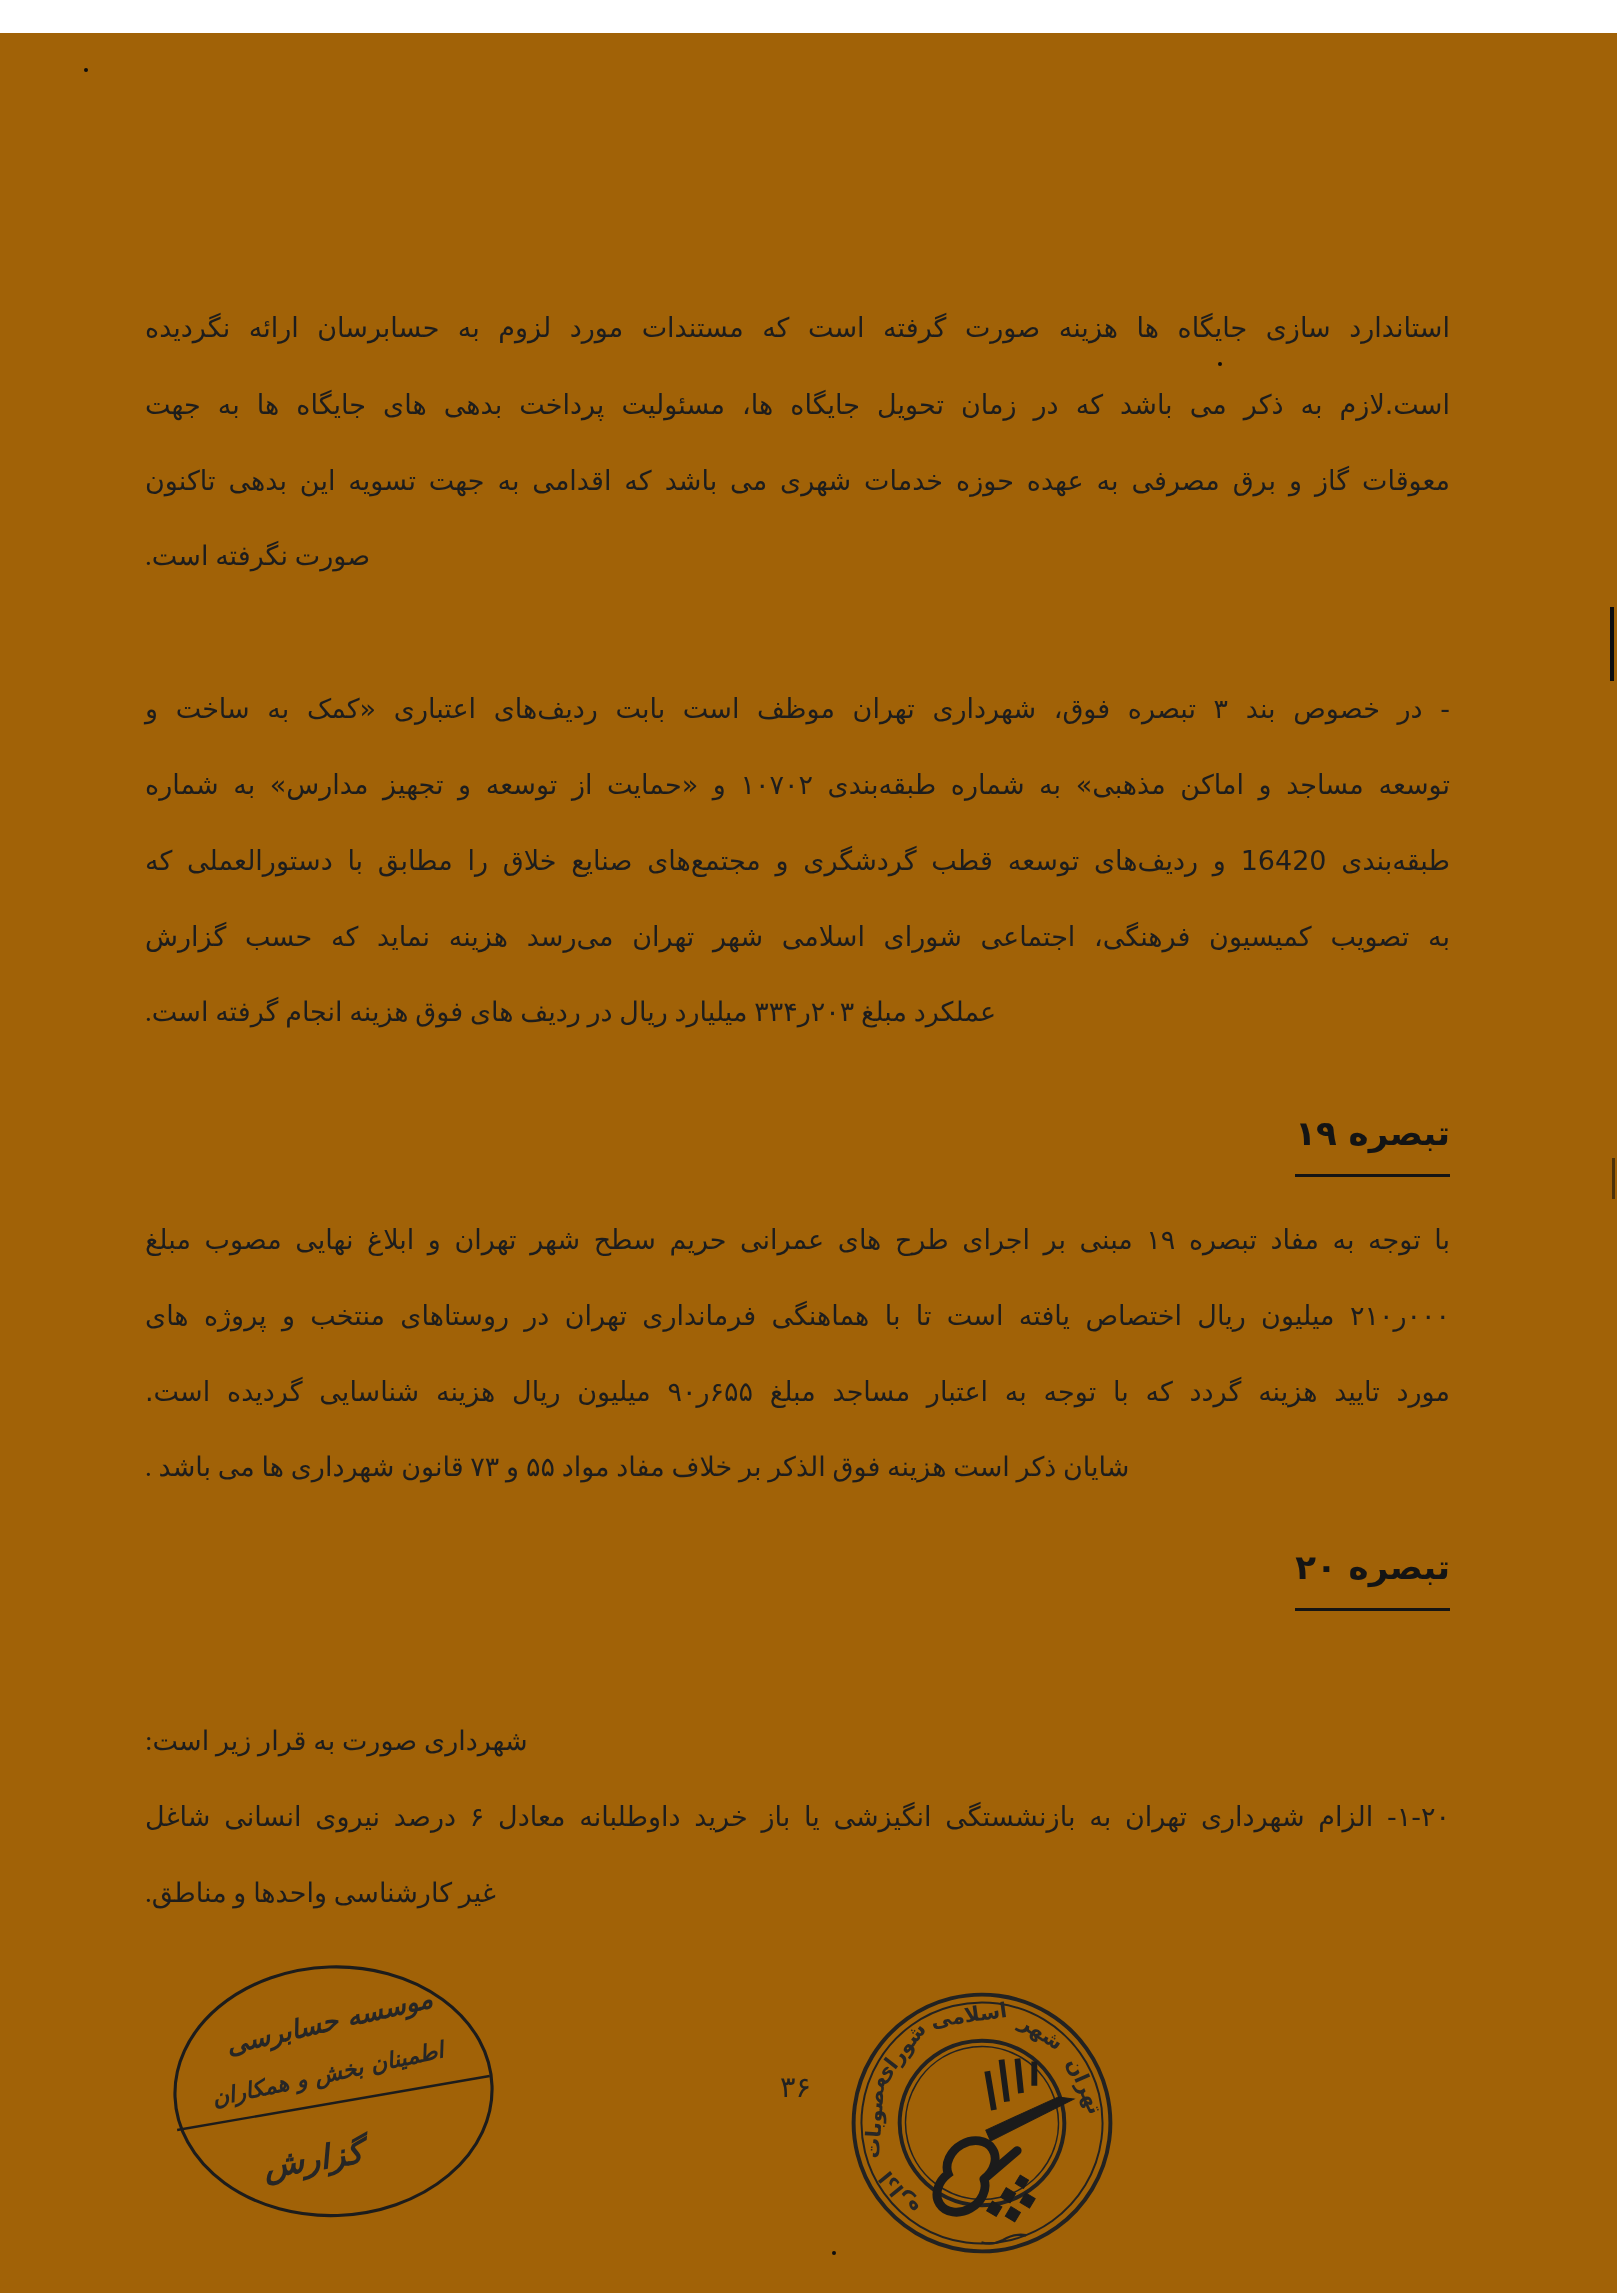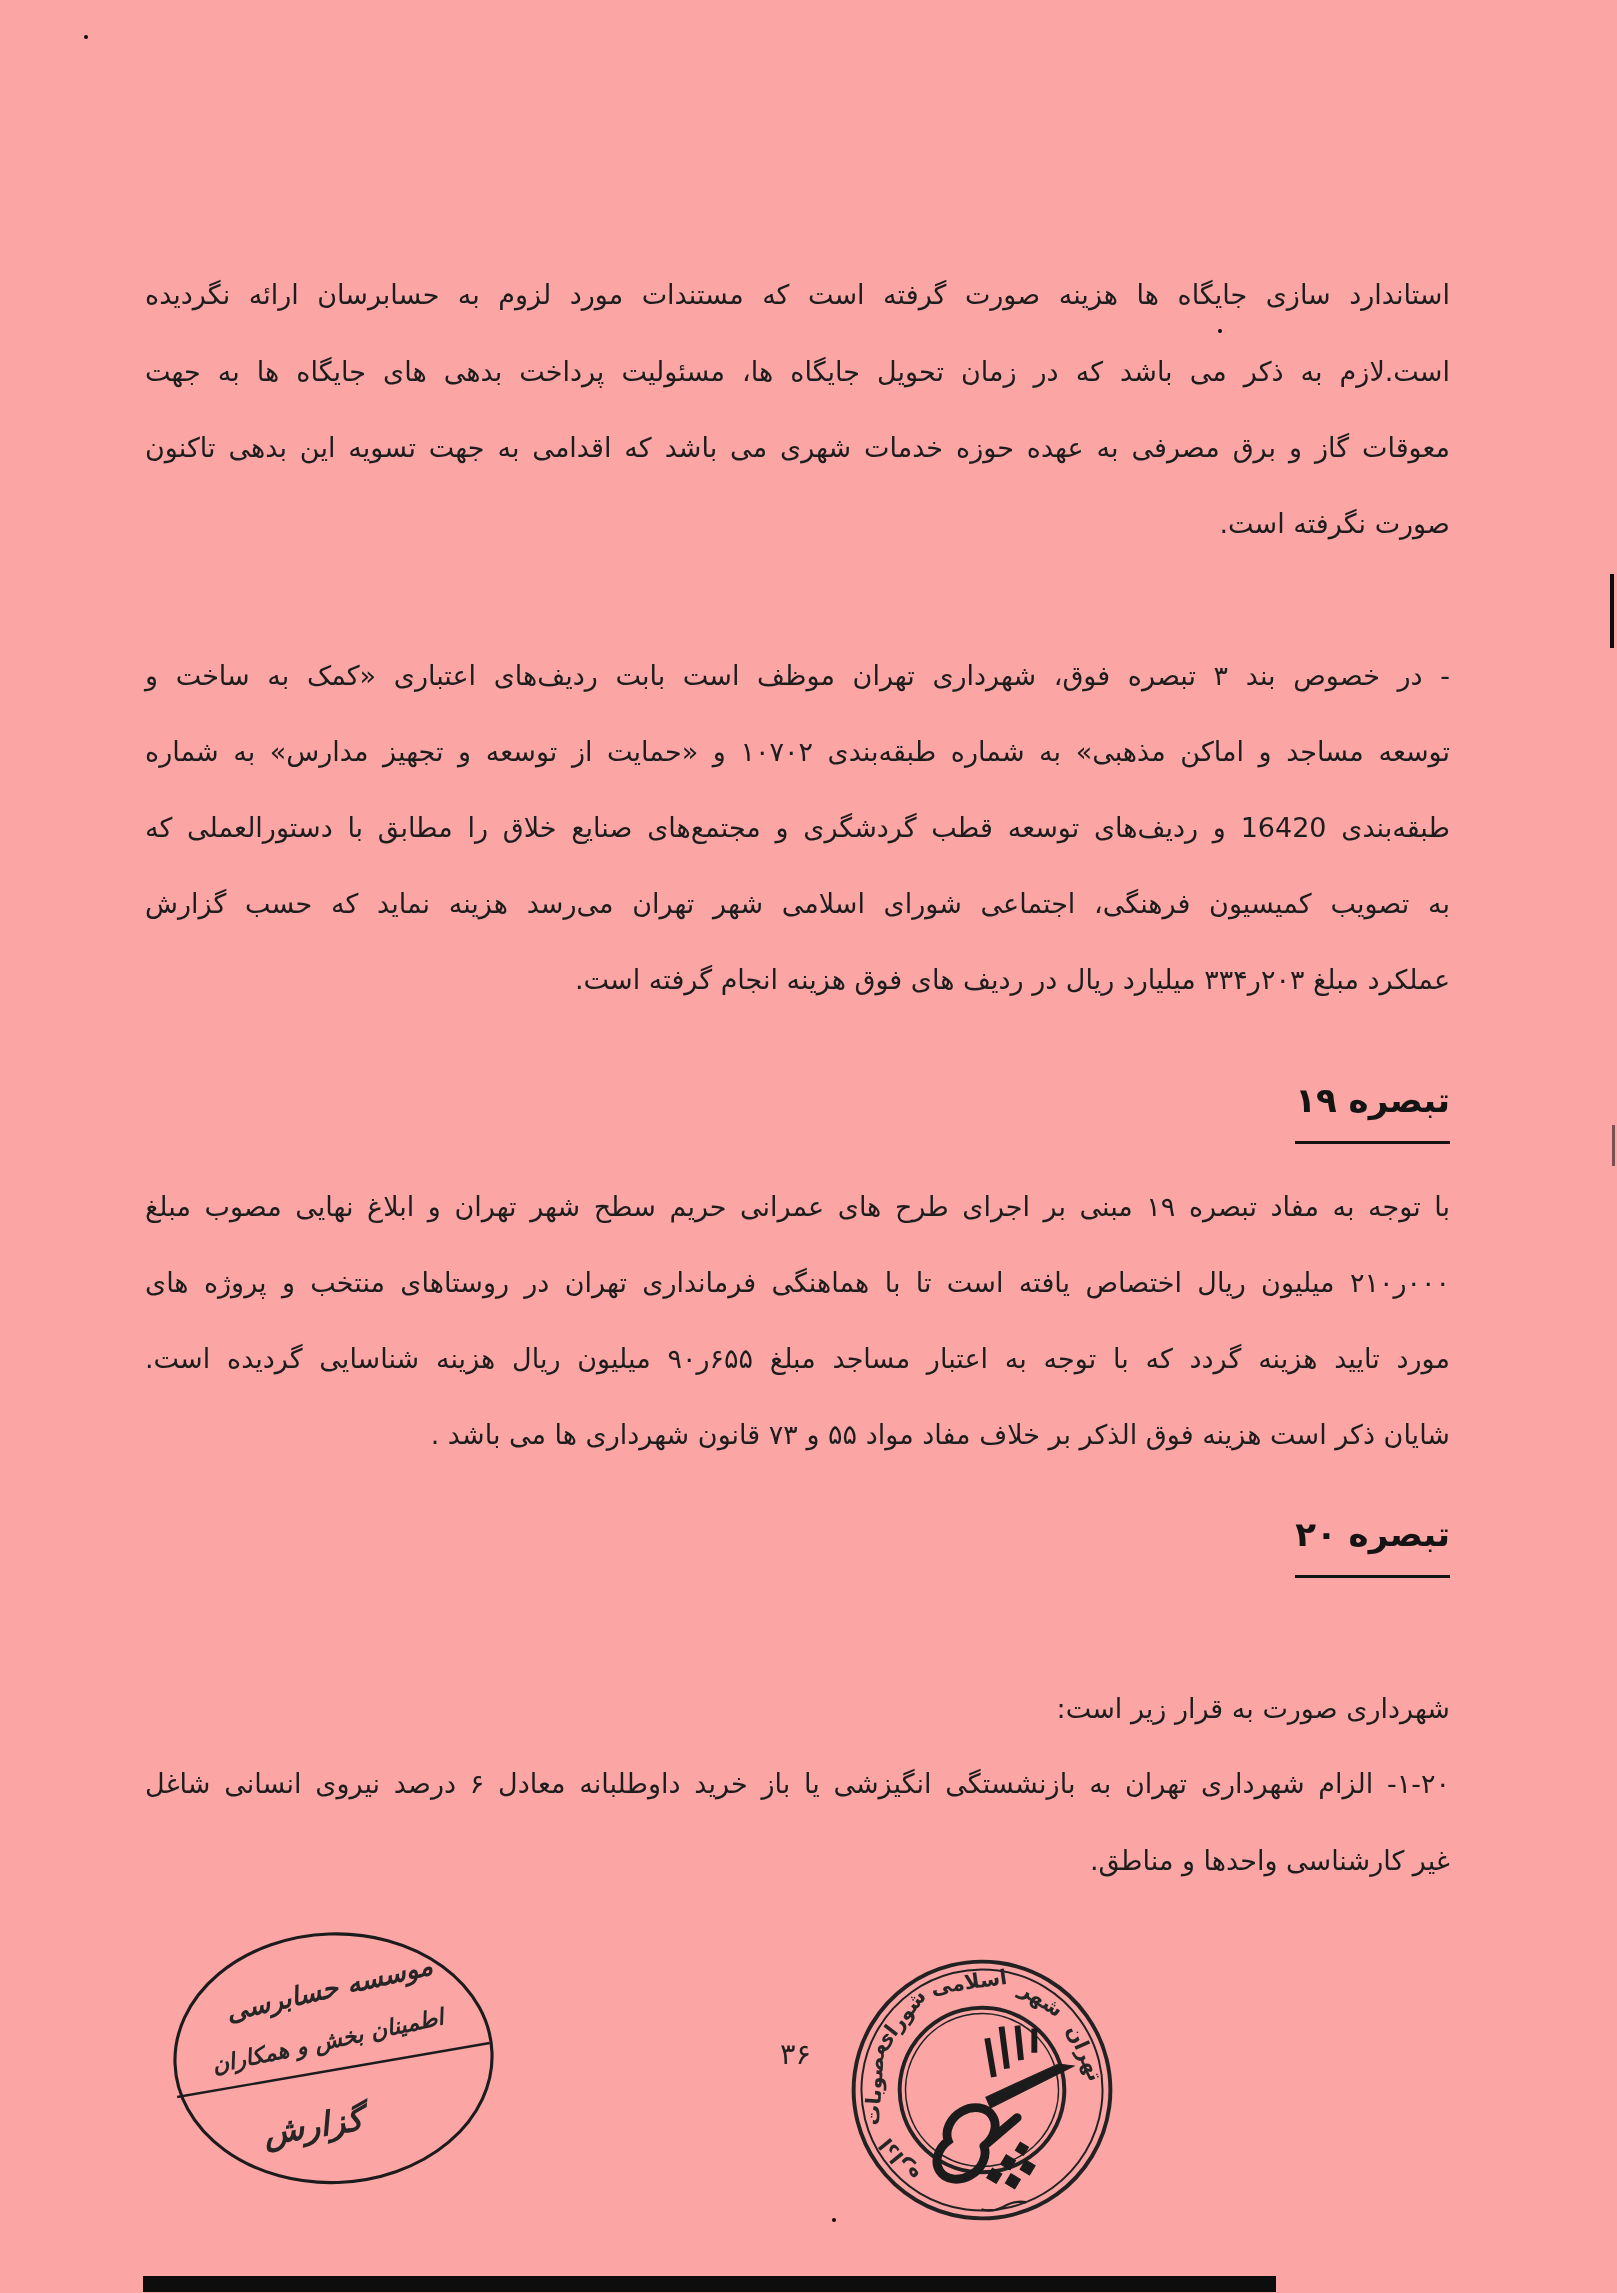--- a/index.html
+++ b/index.html
@@ -4,36 +4,36 @@
 <style>
   html,body{margin:0;padding:0;}
   body{
     width:1617px;height:2294px;
     background:#ffffff;
     position:relative;
     overflow:hidden;
     font-family:"DejaVu Sans",sans-serif;
     color:#1f1f1f;
   }
-  .page{position:absolute;inset:0;background:#fca5a5;}
+  .page{position:absolute;inset:0;background:#a16207;margin-top:33px;}
   .bline{
     position:absolute;
     right:167px;left:145px;
     direction:rtl;
     font-size:27px;
     line-height:45px;
     color:#1d1d1d;
     white-space:nowrap;
   }
   .just{
     white-space:normal;
     text-align:justify;
     text-align-last:justify;
   }
-  .endline{text-align:right;}
+  .endline{text-align:left;font-family:Liberation Serif, serif;}
   .heading{
     position:absolute;
     right:167px;
     direction:rtl;
     font-size:34px;
     font-weight:bold;
     color:#141414;
   }
   .heading span{
     display:inline-block;

